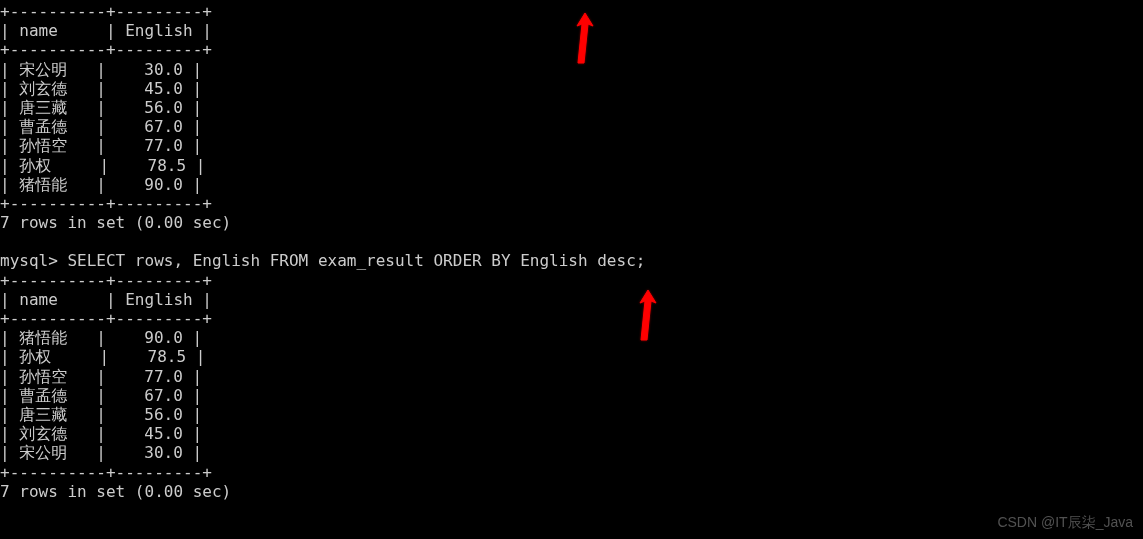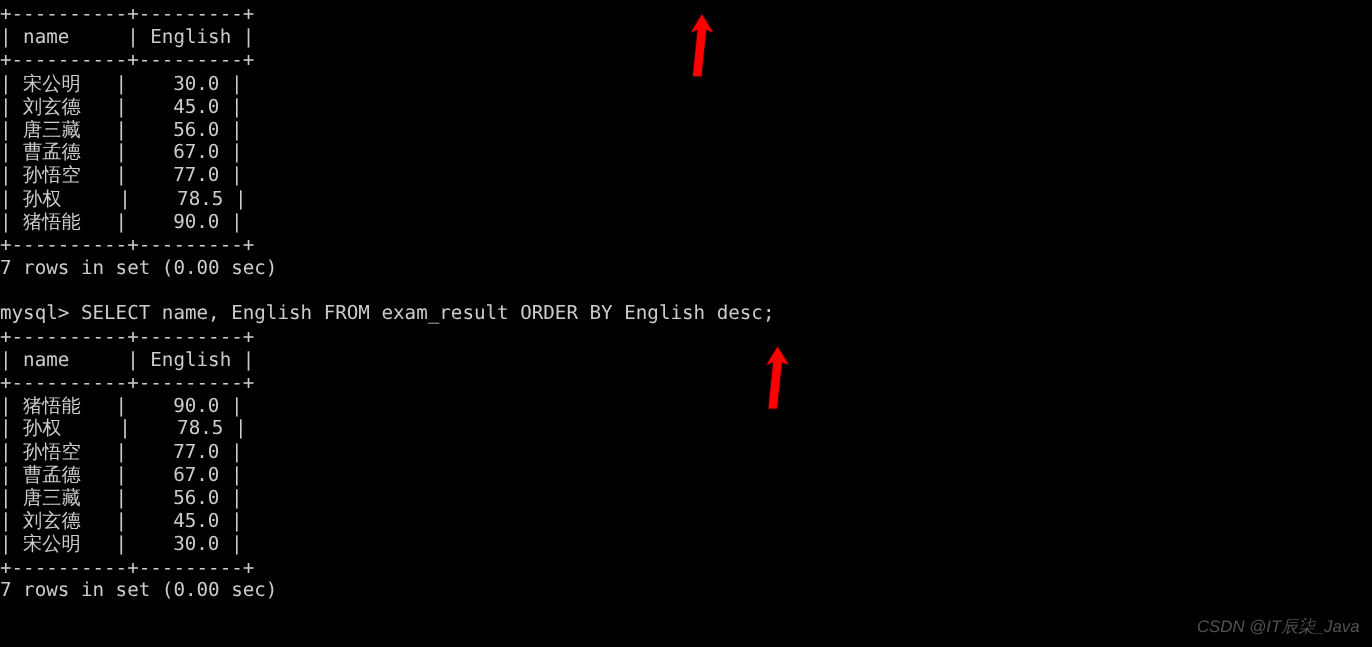--- a/index.html
+++ b/index.html
@@ -34,21 +34,20 @@
       filter: drop-shadow(0 0 1px rgba(255,0,0,0.5));
     }
     .watermark {
       position: absolute;
       bottom: 8px;
       right: 10px;
       color: #888;
       font-size: 14px;
       font-family: sans-serif;
       opacity: 0.6;
-      font-style: italic;
     }
   </style>
 </head>
 <body>
 
 <div>
 
   <div class="line table-border">+----------+---------+</div>
   <div class="line">| <span>name</span>     | <span>English</span> |</div>
   <div class="line table-border">+----------+---------+</div>
@@ -56,21 +55,21 @@
   <div class="line">| <span>刘玄德</span>   |    <span>45.0</span> |</div>
   <div class="line">| <span>唐三藏</span>   |    <span>56.0</span> |</div>
   <div class="line">| <span>曹孟德</span>   |    <span>67.0</span> |</div>
   <div class="line">| <span>孙悟空</span>   |    <span>77.0</span> |</div>
   <div class="line">| <span>孙权</span>     |    <span>78.5</span> |</div>
   <div class="line">| <span>猪悟能</span>   |    <span>90.0</span> |</div>
   <div class="line table-border">+----------+---------+</div>
   <div class="line">7 rows in set (0.00 sec)</div>
   <div class="line"> </div>
 
-  <div class="line"><span>mysql&gt;</span><span> SELECT name, English FROM exam_result ORDER BY English desc;</span></div>
+  <div class="line"><span>mysql&gt;</span><span> SELECT rows, English FROM exam_result ORDER BY English desc;</span></div>
   <div class="line table-border">+----------+---------+</div>
   <div class="line">| <span>name</span>     | <span>English</span> |</div>
   <div class="line table-border">+----------+---------+</div>
   <div class="line">| <span>猪悟能</span>   |    <span>90.0</span> |</div>
   <div class="line">| <span>孙权</span>     |    <span>78.5</span> |</div>
   <div class="line">| <span>孙悟空</span>   |    <span>77.0</span> |</div>
   <div class="line">| <span>曹孟德</span>   |    <span>67.0</span> |</div>
   <div class="line">| <span>唐三藏</span>   |    <span>56.0</span> |</div>
   <div class="line">| <span>刘玄德</span>   |    <span>45.0</span> |</div>
   <div class="line">| <span>宋公明</span>   |    <span>30.0</span> |</div>

